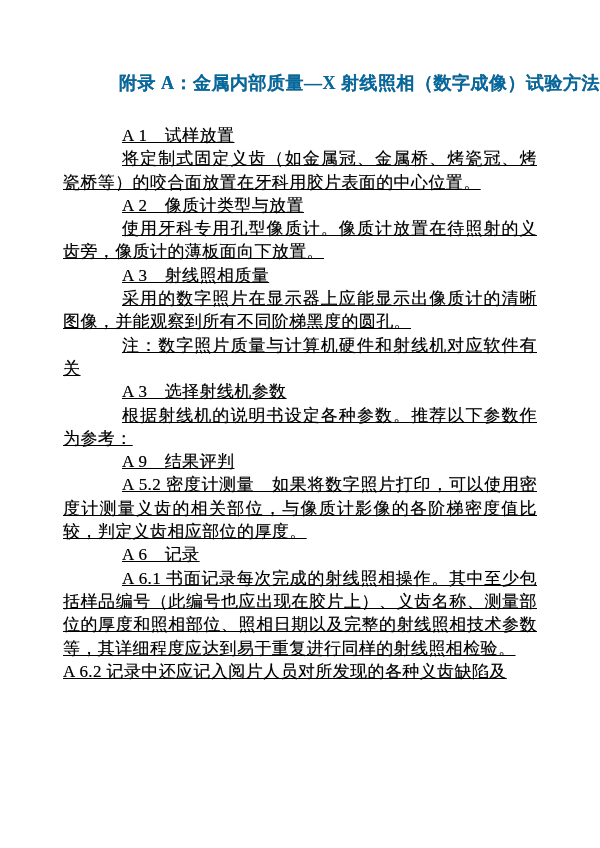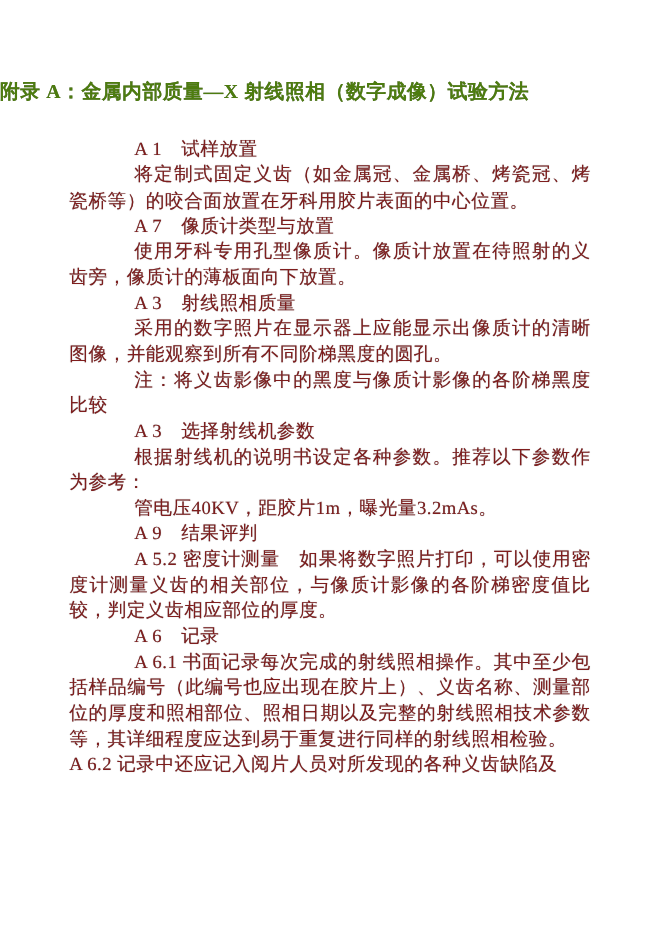--- a/index.html
+++ b/index.html
@@ -13,41 +13,42 @@
     height: 848px;
     background: #ffffff;
     overflow: hidden;
     font-family: "Liberation Serif", "DejaVu Serif", serif;
   }
   .doc-title {
     position: absolute;
     top: 71px;
     left: 0;
     width: 600px;
-    text-align: left;
+    text-align: right;
     font-size: 18px;
     line-height: 24px;
     font-weight: bold;
-    color: #4d7c0f;
+    color: #0369a1;
     letter-spacing: 0.5px;
     text-shadow: 0 0 0.6px rgba(60,60,60,0.65);
     white-space: nowrap;
   }
   .content {
     position: absolute;
     top: 124px;
     left: 63px;
     width: 474px;
     font-size: 17px;
     line-height: 23.3px;
     letter-spacing: 0.4px;
-    color: #7f1d1d;
+    color: #000000;
     text-align: justify;
     text-justify: inter-character;
     text-shadow: 0 0 0.7px rgba(75,75,75,0.7);
+    text-decoration: underline;
   }
   .para {
     margin: 0;
     padding: 0;
   }
   .para.indent {
     text-indent: 59px;
   }
   .para.flush {
     text-indent: 0;
@@ -56,28 +57,27 @@
 </head>
 <body>
 
 <div class="page">
 
   <div class="doc-title">附录 A：金属内部质量—X 射线照相（数字成像）试验方法</div>
 
   <div class="content">
     <p class="para indent">A 1　试样放置</p>
     <p class="para indent">将定制式固定义齿（如金属冠、金属桥、烤瓷冠、烤瓷桥等）的咬合面放置在牙科用胶片表面的中心位置。</p>
-    <p class="para indent">A 7　像质计类型与放置</p>
+    <p class="para indent">A 2　像质计类型与放置</p>
     <p class="para indent">使用牙科专用孔型像质计。像质计放置在待照射的义齿旁，像质计的薄板面向下放置。</p>
     <p class="para indent">A 3　射线照相质量</p>
     <p class="para indent">采用的数字照片在显示器上应能显示出像质计的清晰图像，并能观察到所有不同阶梯黑度的圆孔。</p>
-    <p class="para indent">注：将义齿影像中的黑度与像质计影像的各阶梯黑度比较</p>
+    <p class="para indent">注：数字照片质量与计算机硬件和射线机对应软件有关</p>
     <p class="para indent">A 3　选择射线机参数</p>
     <p class="para indent">根据射线机的说明书设定各种参数。推荐以下参数作为参考：</p>
-    <p class="para indent">管电压40KV，距胶片1m，曝光量3.2mAs。</p>
     <p class="para indent">A 9　结果评判</p>
     <p class="para indent">A 5.2 密度计测量　如果将数字照片打印，可以使用密度计测量义齿的相关部位，与像质计影像的各阶梯密度值比较，判定义齿相应部位的厚度。</p>
     <p class="para indent">A 6　记录</p>
     <p class="para indent">A 6.1 书面记录每次完成的射线照相操作。其中至少包括样品编号（此编号也应出现在胶片上）、义齿名称、测量部位的厚度和照相部位、照相日期以及完整的射线照相技术参数等，其详细程度应达到易于重复进行同样的射线照相检验。</p>
     <p class="para flush">A 6.2 记录中还应记入阅片人员对所发现的各种义齿缺陷及</p>
   </div>
 
 </div>
 
 </body></html>

